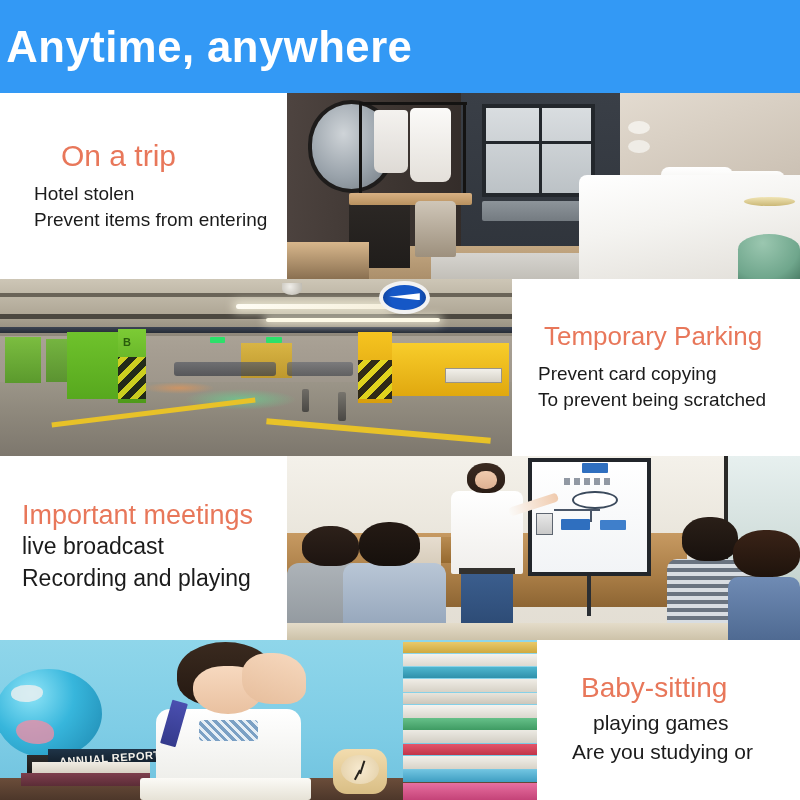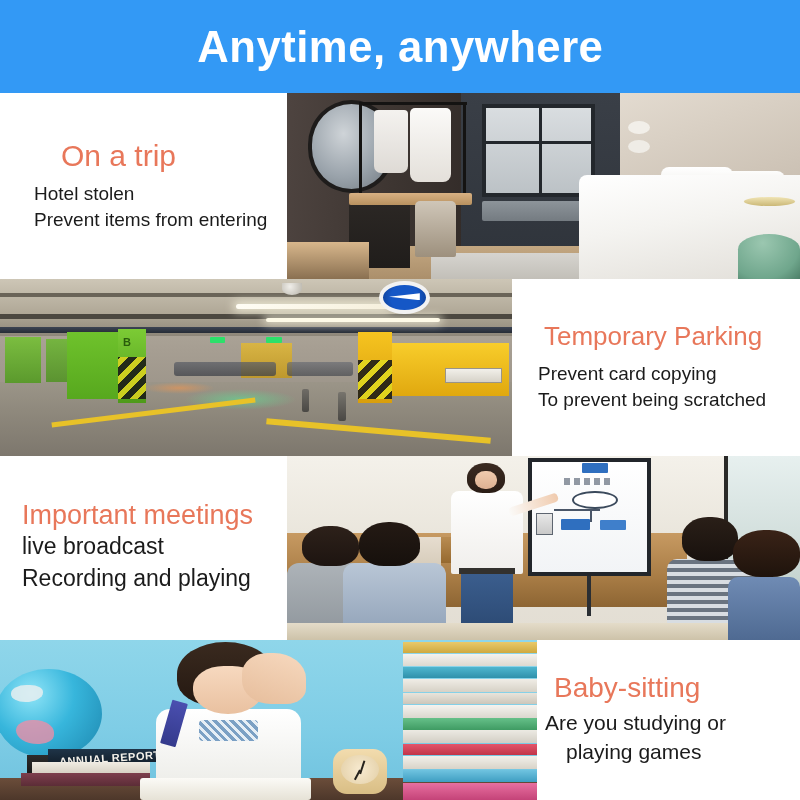--- a/index.html
+++ b/index.html
@@ -8,21 +8,21 @@
     font-family:"Liberation Sans", sans-serif;
     background:#ffffff;
     overflow:hidden;
   }
   .page { position:relative; width:800px; height:800px; background:#fff; }
 
   
   .banner {
     position:absolute; left:0; top:0; width:800px; height:93px;
     background:#3399f5;
-    display:flex; align-items:center; justify-content:center;
+    display:flex; align-items:center; 
   }
   .banner-title {
     color:#ffffff;
     font-size:45px;
     font-weight:bold;
     letter-spacing:0.5px;
     line-height:1;
     font-family:"Liberation Sans", sans-serif;
     transform:scaleX(0.97);
   }
@@ -60,21 +60,21 @@
   .r2-panel { right:0; width:288px; padding-left:26px; }
   .r2-panel .heading { font-size:26px; margin-left:6px; margin-bottom:10px; }
   .r2-panel .bodyline { font-size:19px; }
 
   
   .r3-panel { left:0; width:287px; padding-left:22px; }
   .r3-panel .heading { font-size:27px; }
   .r3-panel .bodyline { font-size:23px; }
 
   
-  .r4-panel { right:0; width:263px; padding-left:8px; }
+  .r4-panel { right:0; width:263px; padding-left:35px; }
   .r4-panel .heading { font-size:28px; margin-left:9px; margin-bottom:6px; }
   .r4-panel .bodyline { font-size:21px; }
   .r4-panel .bodyline.indent { padding-left:21px; }
 
   
   .photo-hotel { left:287px; width:513px;
     background:linear-gradient(180deg,#c9c0b4 0%,#bfb5a8 55%,#a89d90 100%); }
   .h-wall-left { position:absolute; left:0; top:0; width:34%; height:100%;
     background:linear-gradient(95deg,#4e4440 0%,#3d3531 60%,#332c29 100%); }
   .h-wall-mid { position:absolute; left:34%; top:0; width:31%; height:100%;
@@ -489,18 +489,18 @@
         <div class="b-s b-s8"></div>
         <div class="b-s b-s9"></div>
         <div class="b-s b-s10"></div>
         <div class="b-s b-s11"></div>
         <div class="b-s b-s12"></div>
       </div>
     </div>
 
     <div class="panel txt-panel r4-panel">
       <div class="heading">Baby-sitting</div>
+      <div class="bodyline indent">playing games</div>
       <div class="bodyline">Are you studying or</div>
-      <div class="bodyline indent">playing games</div>
     </div>
   </div>
 
 </div>
 
 </body></html>

